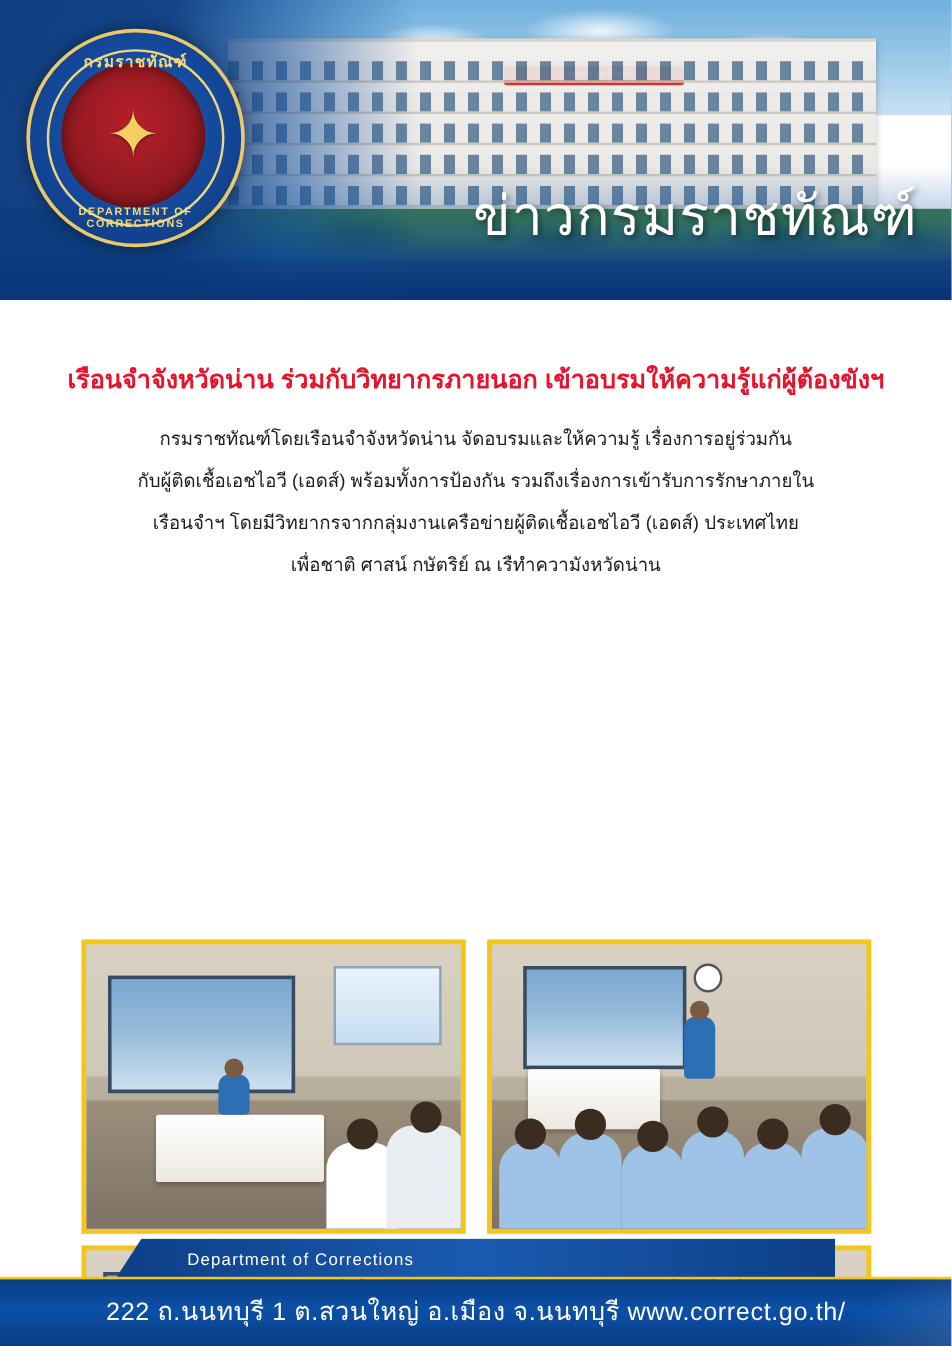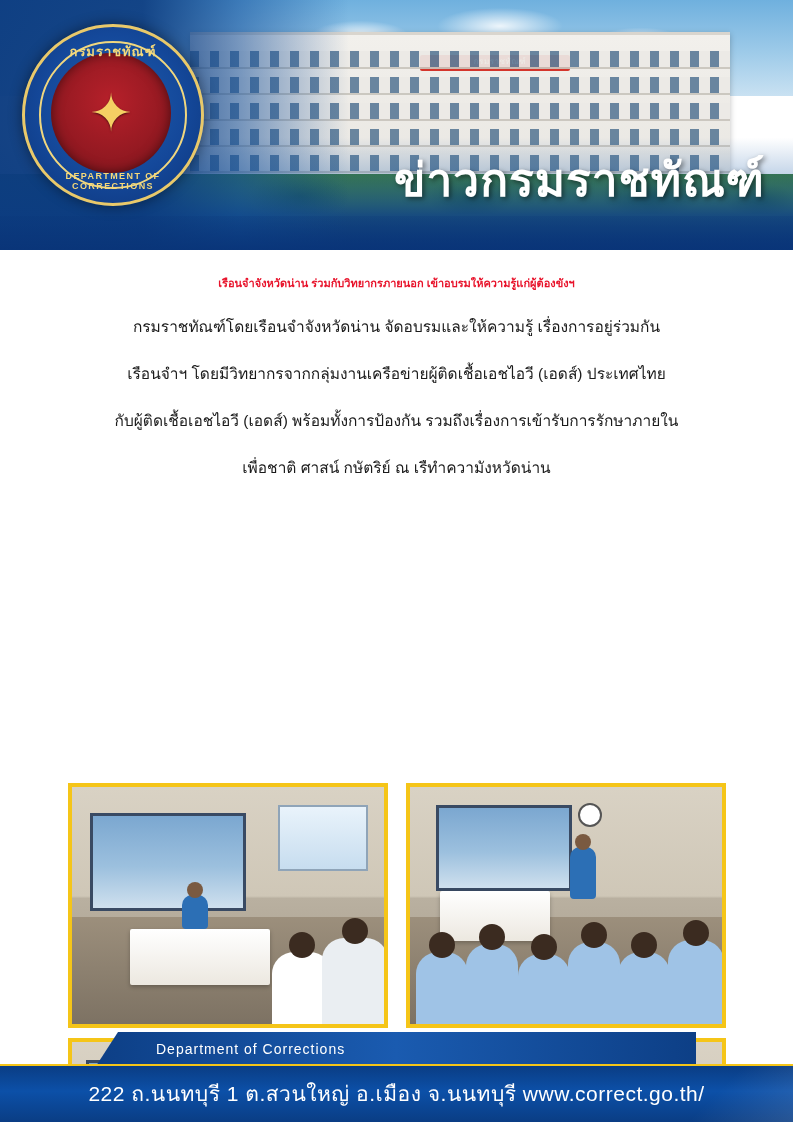--- a/index.html
+++ b/index.html
@@ -110,21 +110,21 @@
     background:
       linear-gradient(to right, rgba(12,60,128,.97) 0%, rgba(12,60,128,.93) 18%, rgba(16,76,152,.55) 30%, rgba(16,86,165,0) 44%),
       linear-gradient(to top, rgba(10,55,125,.98) 0%, rgba(12,62,135,.85) 14%, rgba(18,86,165,.25) 30%, rgba(18,86,165,0) 45%);
   }
   .header-title {
     position: absolute;
     right: 28px;
     bottom: 34px;
     color: #ffffff;
     font-size: 46px;
-    font-weight: bold;
+    font-weight: normal;
     letter-spacing: 1px;
     text-shadow: 2px 2px 5px rgba(0,0,0,.5);
     white-space: nowrap;
   }
   .header-band {
     position: absolute;
     left: 0; bottom: 0; width: 793px; height: 34px;
     background: linear-gradient(to bottom, rgba(9,52,120,.2), rgba(9,52,120,.9));
   }
 
@@ -181,36 +181,36 @@
     letter-spacing: 1.4px;
   }
 
   
   .article {
     position: absolute;
     top: 250px; left: 0;
     width: 793px;
   }
   .article-title {
-    margin: 26px 0 0 0;
+    margin: 52px 0 0 0;
     text-align: center;
     color: #e8132b;
-    font-size: 11px;
+    font-size: 21px;
     font-weight: bold;
     line-height: 1.4;
   }
   .article-body {
     margin: 20px auto 0 auto;
     width: 600px;
     text-align: center;
     color: #1b1b1b;
     font-size: 15.5px;
     line-height: 2.0;
   }
-  .article-body p { margin: 16px; }
+  .article-body p { margin: 4px; }
 
   
   .photo-grid {
     position: absolute;
     top: 783px; left: 68px;
     width: 658px;
     display: grid;
     grid-template-columns: 320px 320px;
     grid-template-rows: 245px 245px;
     gap: 10px 18px;
@@ -358,22 +358,22 @@
     </div>
     <div class="emblem-top-text">กรมราชทัณฑ์</div>
     <div class="emblem-bottom-text">DEPARTMENT OF CORRECTIONS</div>
   </div>
 </div>
 
 <div class="article">
   <h1 class="article-title">เรือนจำจังหวัดน่าน  ร่วมกับวิทยากรภายนอก  เข้าอบรมให้ความรู้แก่ผู้ต้องขังฯ</h1>
   <div class="article-body">
     <p>กรมราชทัณฑ์โดยเรือนจำจังหวัดน่าน จัดอบรมและให้ความรู้ เรื่องการอยู่ร่วมกัน</p>
+    <p>กับผู้ติดเชื้อเอชไอวี (เอดส์) พร้อมทั้งการป้องกัน รวมถึงเรื่องการเข้ารับการรักษาภายใน</p>
     <p>เรือนจำฯ  โดยมีวิทยากรจากกลุ่มงานเครือข่ายผู้ติดเชื้อเอชไอวี (เอดส์) ประเทศไทย</p>
-    <p>กับผู้ติดเชื้อเอชไอวี (เอดส์) พร้อมทั้งการป้องกัน รวมถึงเรื่องการเข้ารับการรักษาภายใน</p>
     <p>เพื่อชาติ ศาสน์ กษัตริย์ ณ เรืทำความังหวัดน่าน</p>
   </div>
 </div>
 
 <div class="photo-grid">
 
   <div class="photo">
     <div class="room-wall"></div>
     <div class="room-floor"></div>
     <div class="screen" style="left:18px; top:26px; width:150px; height:92px;"></div>

